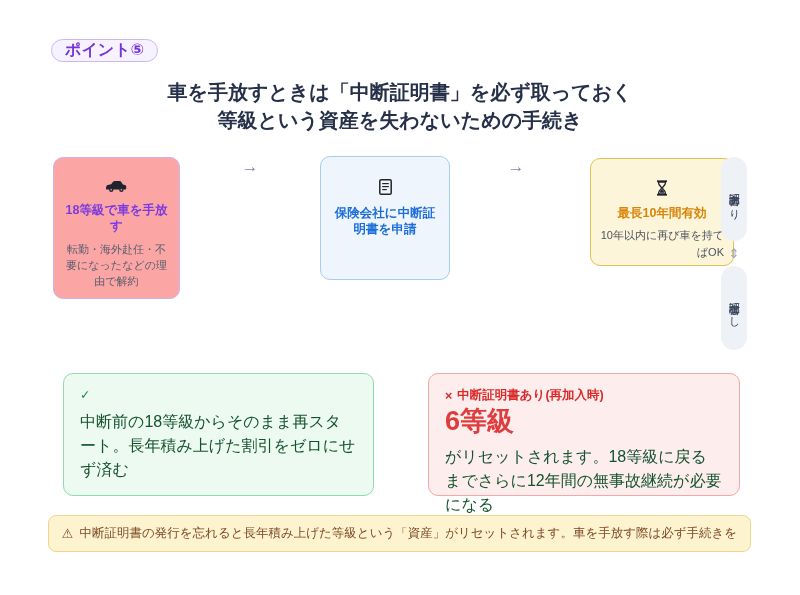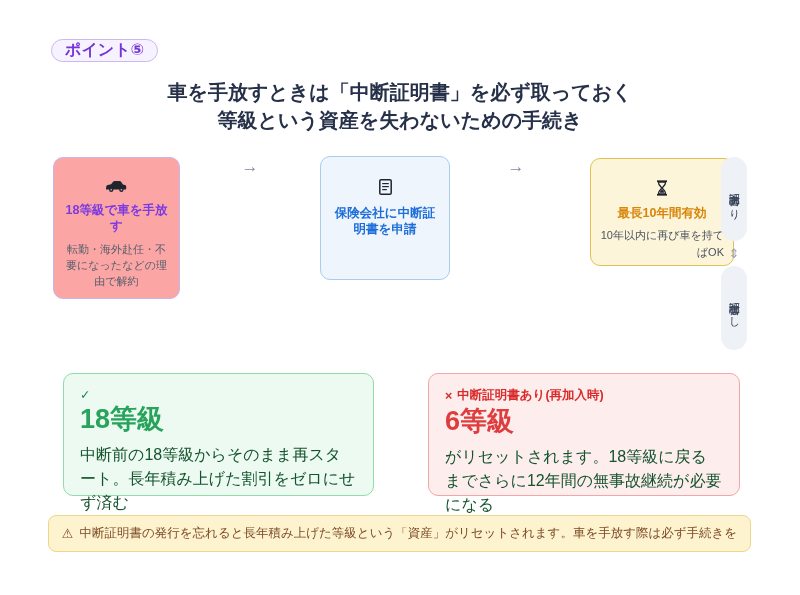--- a/index.html
+++ b/index.html
@@ -157,21 +157,20 @@
     <div class="side-arrow">⇕</div>
     <div class="side-pill">
       <span>証明書なし</span>
     </div>
   </div>
 
   <div class="result-card result-green">
     <div class="result-header">
       <span>✓</span>
     </div>
-    <div class="result-grade">18等級</div>
     <div class="result-desc">中断前の18等級からそのまま再スタート。長年積み上げた割引をゼロにせず済む</div>
   </div>
 
   <div class="result-card result-red">
     <div class="result-header">
       <span>×</span>
       <span>中断証明書あり(再加入時)</span>
     </div>
     <div class="result-grade">6等級</div>
     <div class="result-desc">がリセットされます。18等級に戻るまでさらに12年間の無事故継続が必要になる</div>

